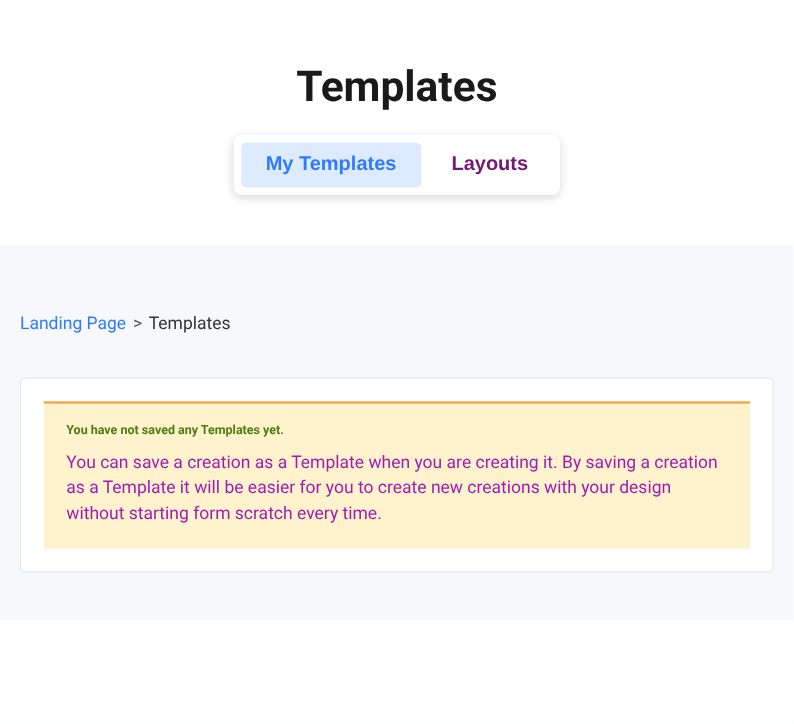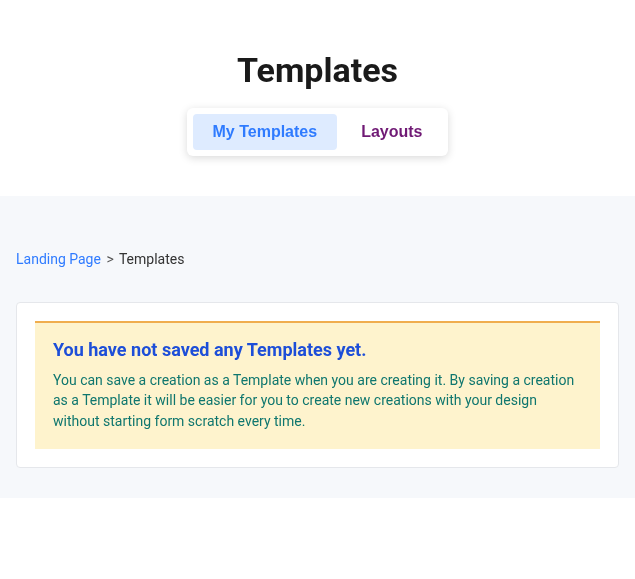--- a/index.html
+++ b/index.html
@@ -80,28 +80,28 @@
       border: 1px solid #e5e7eb;
       border-radius: 4px;
       padding: 18px;
     }
     .notice {
       background: #fef3cd;
       border-top: 2px solid #f0ad4e;
       padding: 16px 18px 18px 18px;
     }
     .notice-title {
-      font-size: 18px;
+      font-size: 10px;
       font-weight: 700;
-      color: #1d4ed8;
+      color: #4d7c0f;
       margin-bottom: 10px;
     }
     .notice-body {
       font-size: 14px;
-      color: #0f766e;
+      color: #a21caf;
       line-height: 1.45;
     }
   </style>
 </head>
 <body>
 
 <div class="top-section">
   <h1 class="page-title">Templates</h1>
   <div class="tabs-container">
     <button class="tab active">My Templates</button>

